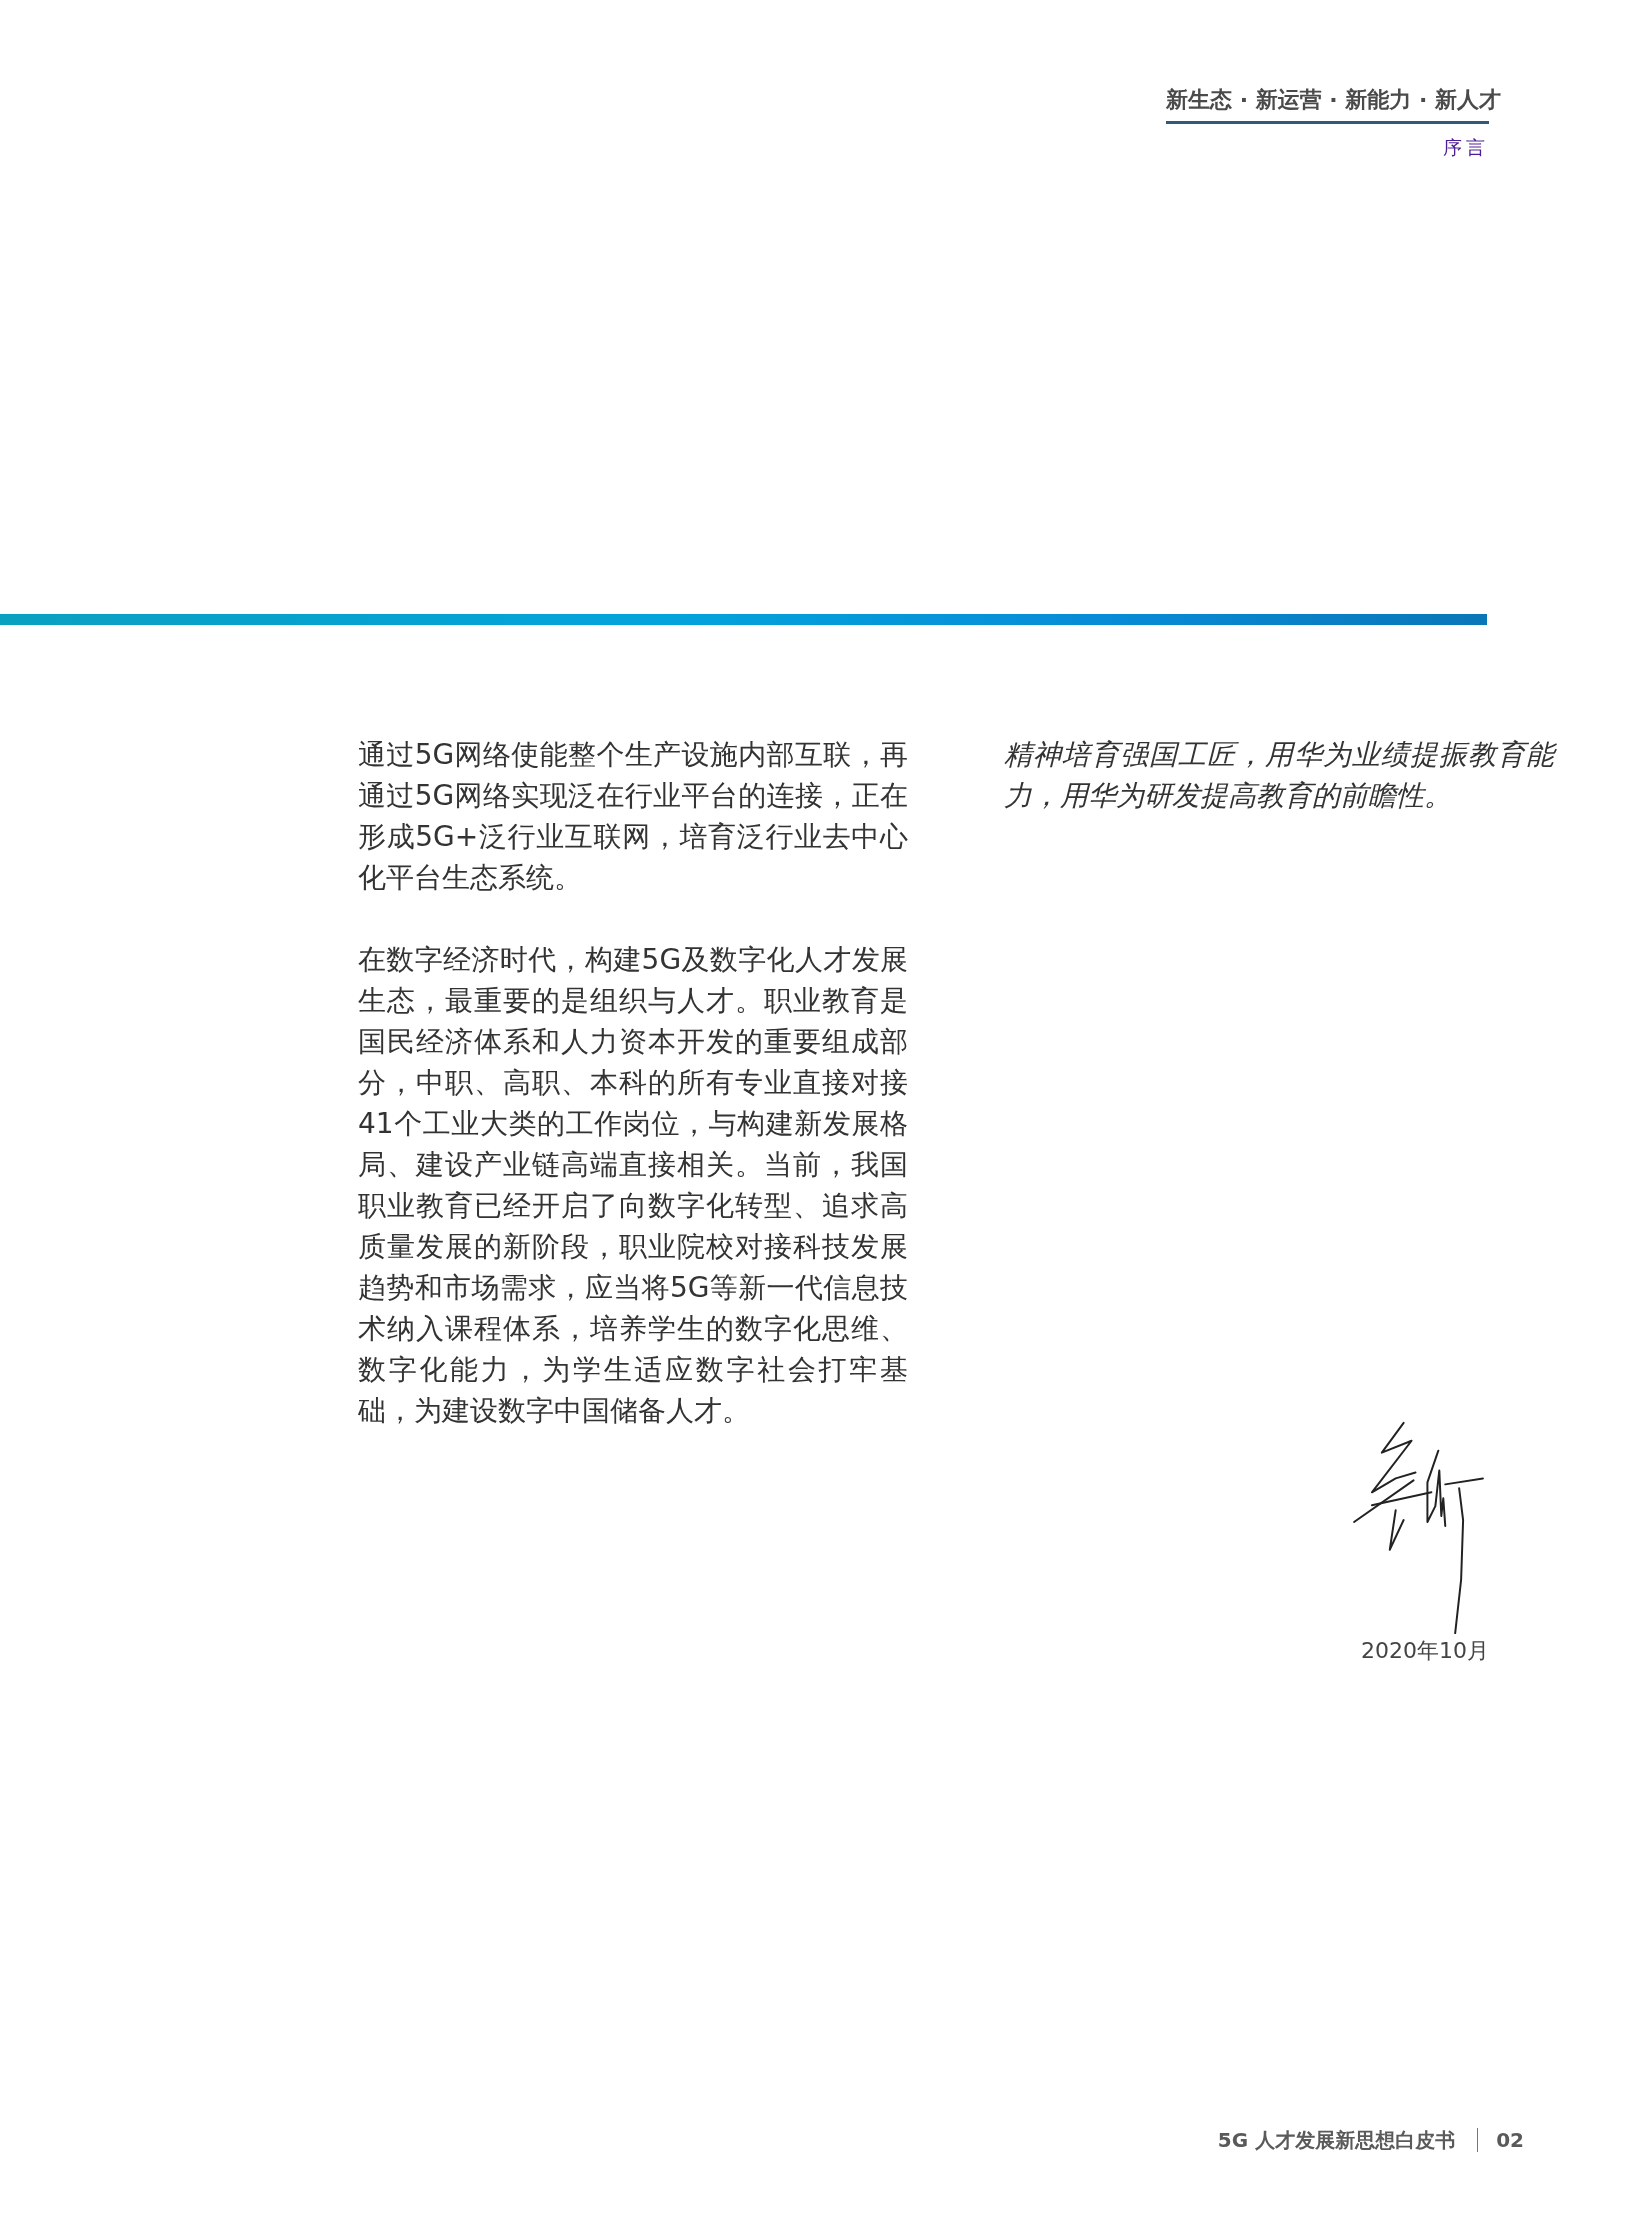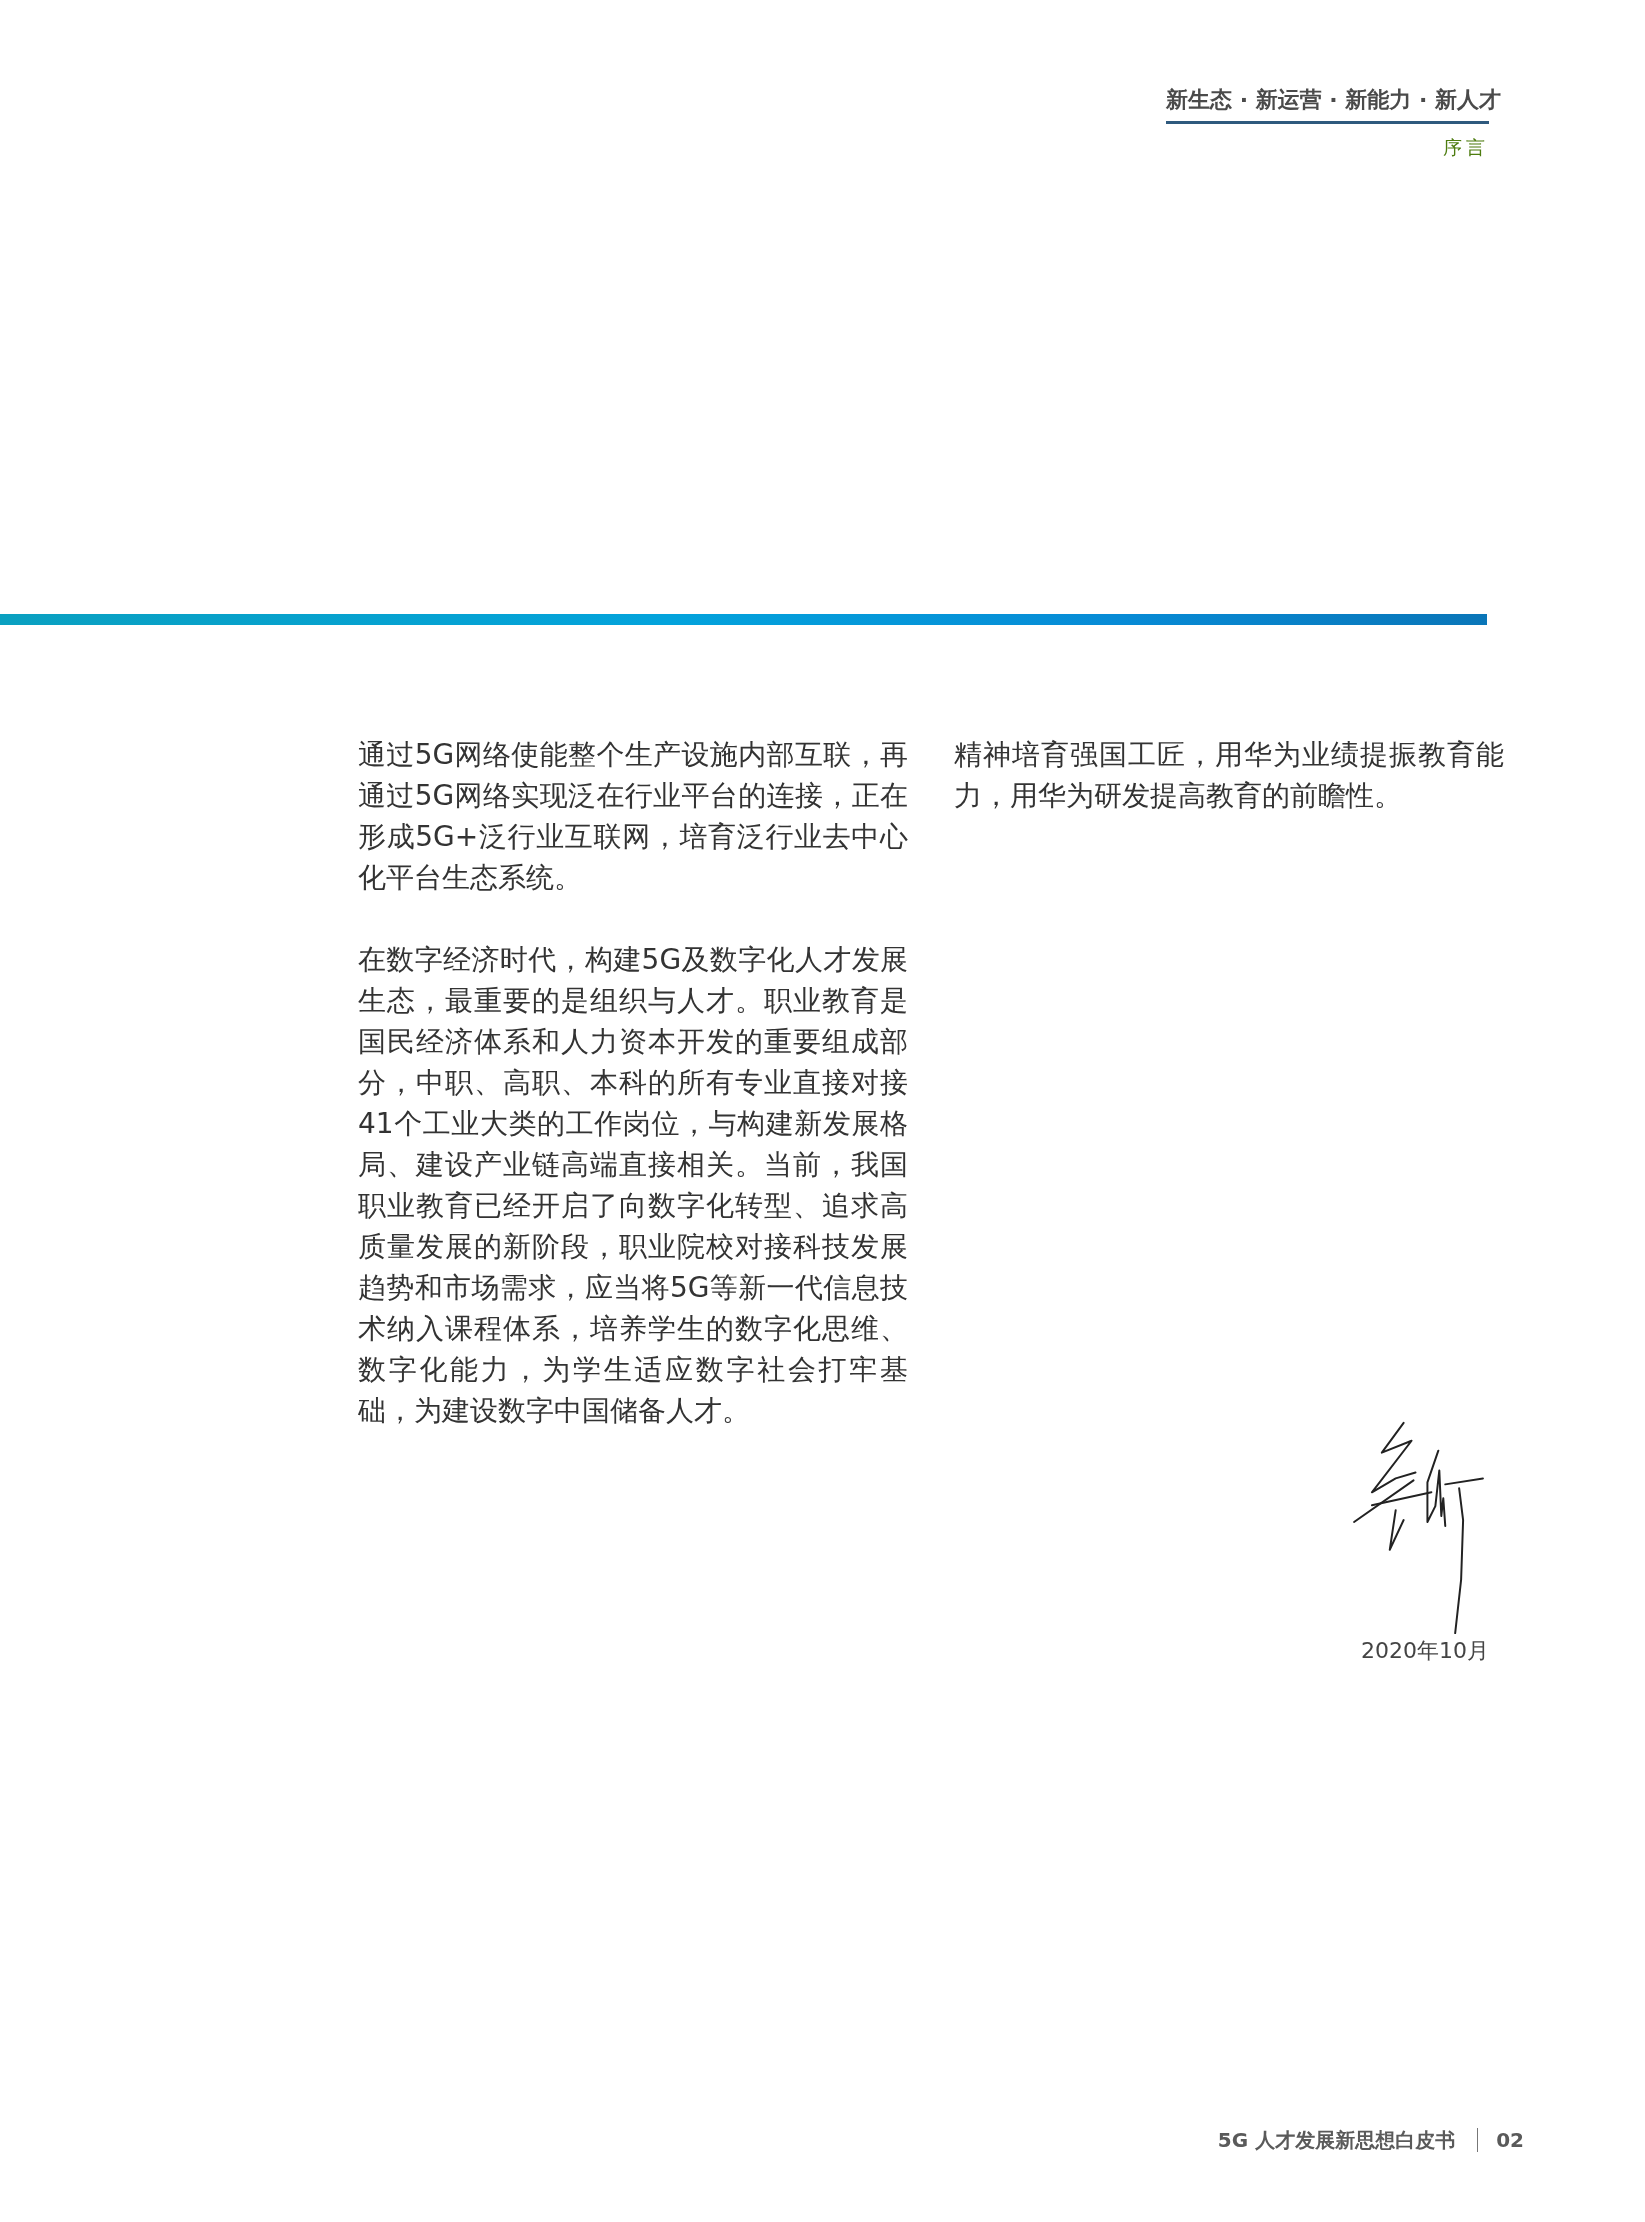--- a/index.html
+++ b/index.html
@@ -12,35 +12,35 @@
     position: absolute; left: 1166px; top: 85px; width: 323px;
     font-size: 22px; font-weight: bold; color: #4a4a4a; text-align: center;
     letter-spacing: 0px; white-space: nowrap; line-height: 30px;
   }
   .hdr-rule {
     position: absolute; left: 1166px; top: 121px; width: 323px; height: 3px;
     background: #2f5a7e;
   }
   .hdr-section {
     position: absolute; left: 1364px; top: 133px; width: 125px;
-    font-size: 19px; color: #4d7c0f; text-align: right; letter-spacing: 4px;
+    font-size: 19px; color: #4c1d95; text-align: right; letter-spacing: 4px;
     line-height: 28px;
   }
   .accent-bar {
     position: absolute; left: 0; top: 614px; width: 1487px; height: 11px;
     background: linear-gradient(to right, #0aa0c0 0%, #03a3dc 45%, #078bd6 75%, #0a76b8 100%);
   }
   .col {
     position: absolute; top: 734px; width: 550px;
     font-size: 28px; line-height: 41px; color: #333333;
     text-align: justify;
     margin-left: 44px;
   }
   .col-left { left: 314px; }
-  .col-right { left: 910px; }
+  .col-right { left: 960px; font-style: italic; }
   .col p { margin: 0 0 41px 0; }
   .col p:last-child { margin-bottom: 0; }
   .signature {
     position: absolute; left: 1344px; top: 1411px; width: 149px; height: 228px;
   }
   .sign-date {
     position: absolute; left: 1346px; top: 1636px; width: 143px;
     font-size: 22px; color: #444444; text-align: right; line-height: 30px;
   }
   .footer {

